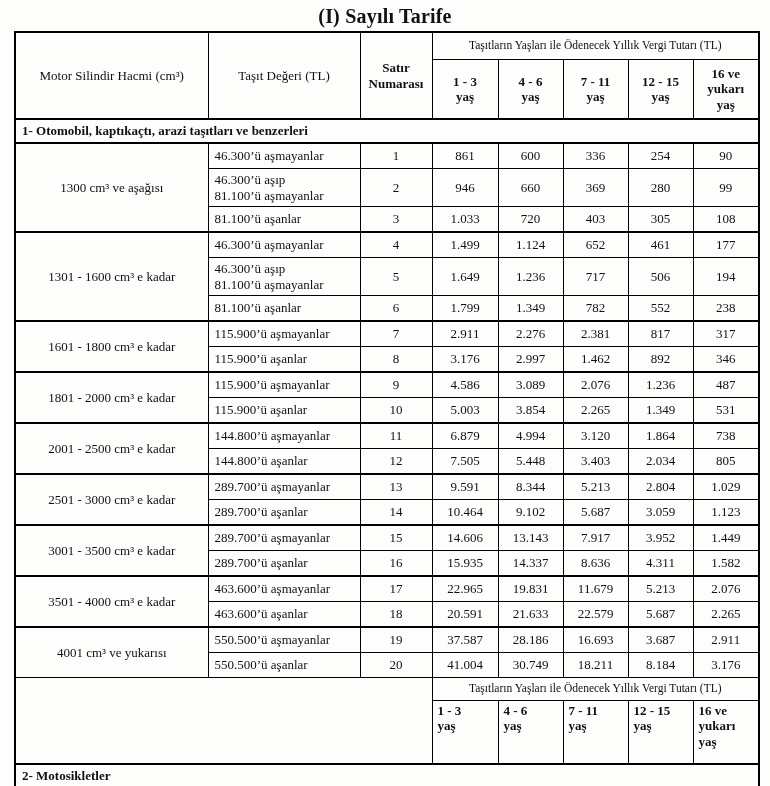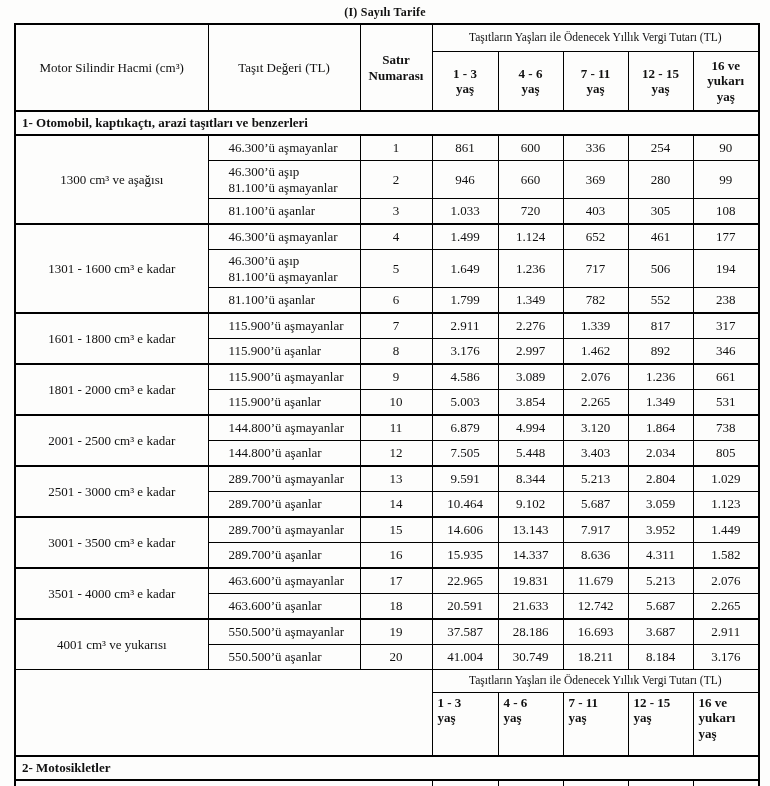--- a/index.html
+++ b/index.html
@@ -8,21 +8,21 @@
     width: 770px;
     height: 786px;
     background: #fdfdfc;
     font-family: "Liberation Serif", serif;
     color: #111111;
     overflow: hidden;
   }
   .doc-title {
     text-align: center;
     font-weight: bold;
-    font-size: 12px;
+    font-size: 20px;
     padding-top: 5px;
     letter-spacing: 0.2px;
   }
   table.tariff {
     border-collapse: collapse;
     table-layout: fixed;
     width: 744px;
     margin: 3px 0 0 14px;
     border: 2px solid #000;
   }
@@ -47,21 +47,21 @@
     height: 20px;
     text-align: left;
     padding-left: 6px;
     vertical-align: middle;
   }
   
   tr.data-row td { height: 22px; vertical-align: middle; }
   tr.tall-row td { height: 35px; }
   tr.group-start td { border-top: 2px solid #000; }
   td.engine-cell { text-align: center; font-family: Liberation Serif, serif; }
-  td.value-cell { text-align: left; padding-left: 20px; white-space: pre-line; }
+  td.value-cell { text-align: left; padding-left: 6px; white-space: pre-line; }
   td.num-cell, td.tax-cell { text-align: center; }
   
   td.empty-left { border-right: 1px solid #000; }
   td.rep-title { font-size: 11.5px; text-align: center; vertical-align: middle; height: 20px; }
   tr.rep-ages td { height: 58px; vertical-align: top; text-align: left; padding: 2px 5px; }
   
   tr.moto-row td { height: 21px; border-top: 2px solid #000; vertical-align: middle; }
   td.moto-label { text-align: left; padding-left: 14px; }
 </style>
 </head>
@@ -170,42 +170,42 @@
           <td class="tax-cell">782</td>
           <td class="tax-cell">552</td>
           <td class="tax-cell">238</td>
         </tr>
         <tr class="data-row group-start">
           <td class="engine-cell" rowspan="2">1601 - 1800 cm³ e kadar</td>
           <td class="value-cell">115.900’ü aşmayanlar</td>
           <td class="num-cell">7</td>
           <td class="tax-cell">2.911</td>
           <td class="tax-cell">2.276</td>
-          <td class="tax-cell">1.339</td>
+          <td class="tax-cell">2.381</td>
           <td class="tax-cell">817</td>
           <td class="tax-cell">317</td>
         </tr>
         <tr class="data-row">
           <td class="value-cell">115.900’ü aşanlar</td>
           <td class="num-cell">8</td>
           <td class="tax-cell">3.176</td>
           <td class="tax-cell">2.997</td>
           <td class="tax-cell">1.462</td>
           <td class="tax-cell">892</td>
           <td class="tax-cell">346</td>
         </tr>
         <tr class="data-row group-start">
           <td class="engine-cell" rowspan="2">1801 - 2000 cm³ e kadar</td>
           <td class="value-cell">115.900’ü aşmayanlar</td>
           <td class="num-cell">9</td>
           <td class="tax-cell">4.586</td>
           <td class="tax-cell">3.089</td>
           <td class="tax-cell">2.076</td>
           <td class="tax-cell">1.236</td>
-          <td class="tax-cell">661</td>
+          <td class="tax-cell">487</td>
         </tr>
         <tr class="data-row">
           <td class="value-cell">115.900’ü aşanlar</td>
           <td class="num-cell">10</td>
           <td class="tax-cell">5.003</td>
           <td class="tax-cell">3.854</td>
           <td class="tax-cell">2.265</td>
           <td class="tax-cell">1.349</td>
           <td class="tax-cell">531</td>
         </tr>
@@ -274,21 +274,21 @@
           <td class="tax-cell">19.831</td>
           <td class="tax-cell">11.679</td>
           <td class="tax-cell">5.213</td>
           <td class="tax-cell">2.076</td>
         </tr>
         <tr class="data-row">
           <td class="value-cell">463.600’ü aşanlar</td>
           <td class="num-cell">18</td>
           <td class="tax-cell">20.591</td>
           <td class="tax-cell">21.633</td>
-          <td class="tax-cell">12.742</td>
+          <td class="tax-cell">22.579</td>
           <td class="tax-cell">5.687</td>
           <td class="tax-cell">2.265</td>
         </tr>
         <tr class="data-row group-start">
           <td class="engine-cell" rowspan="2">4001 cm³ ve yukarısı</td>
           <td class="value-cell">550.500’ü aşmayanlar</td>
           <td class="num-cell">19</td>
           <td class="tax-cell">37.587</td>
           <td class="tax-cell">28.186</td>
           <td class="tax-cell">16.693</td>

